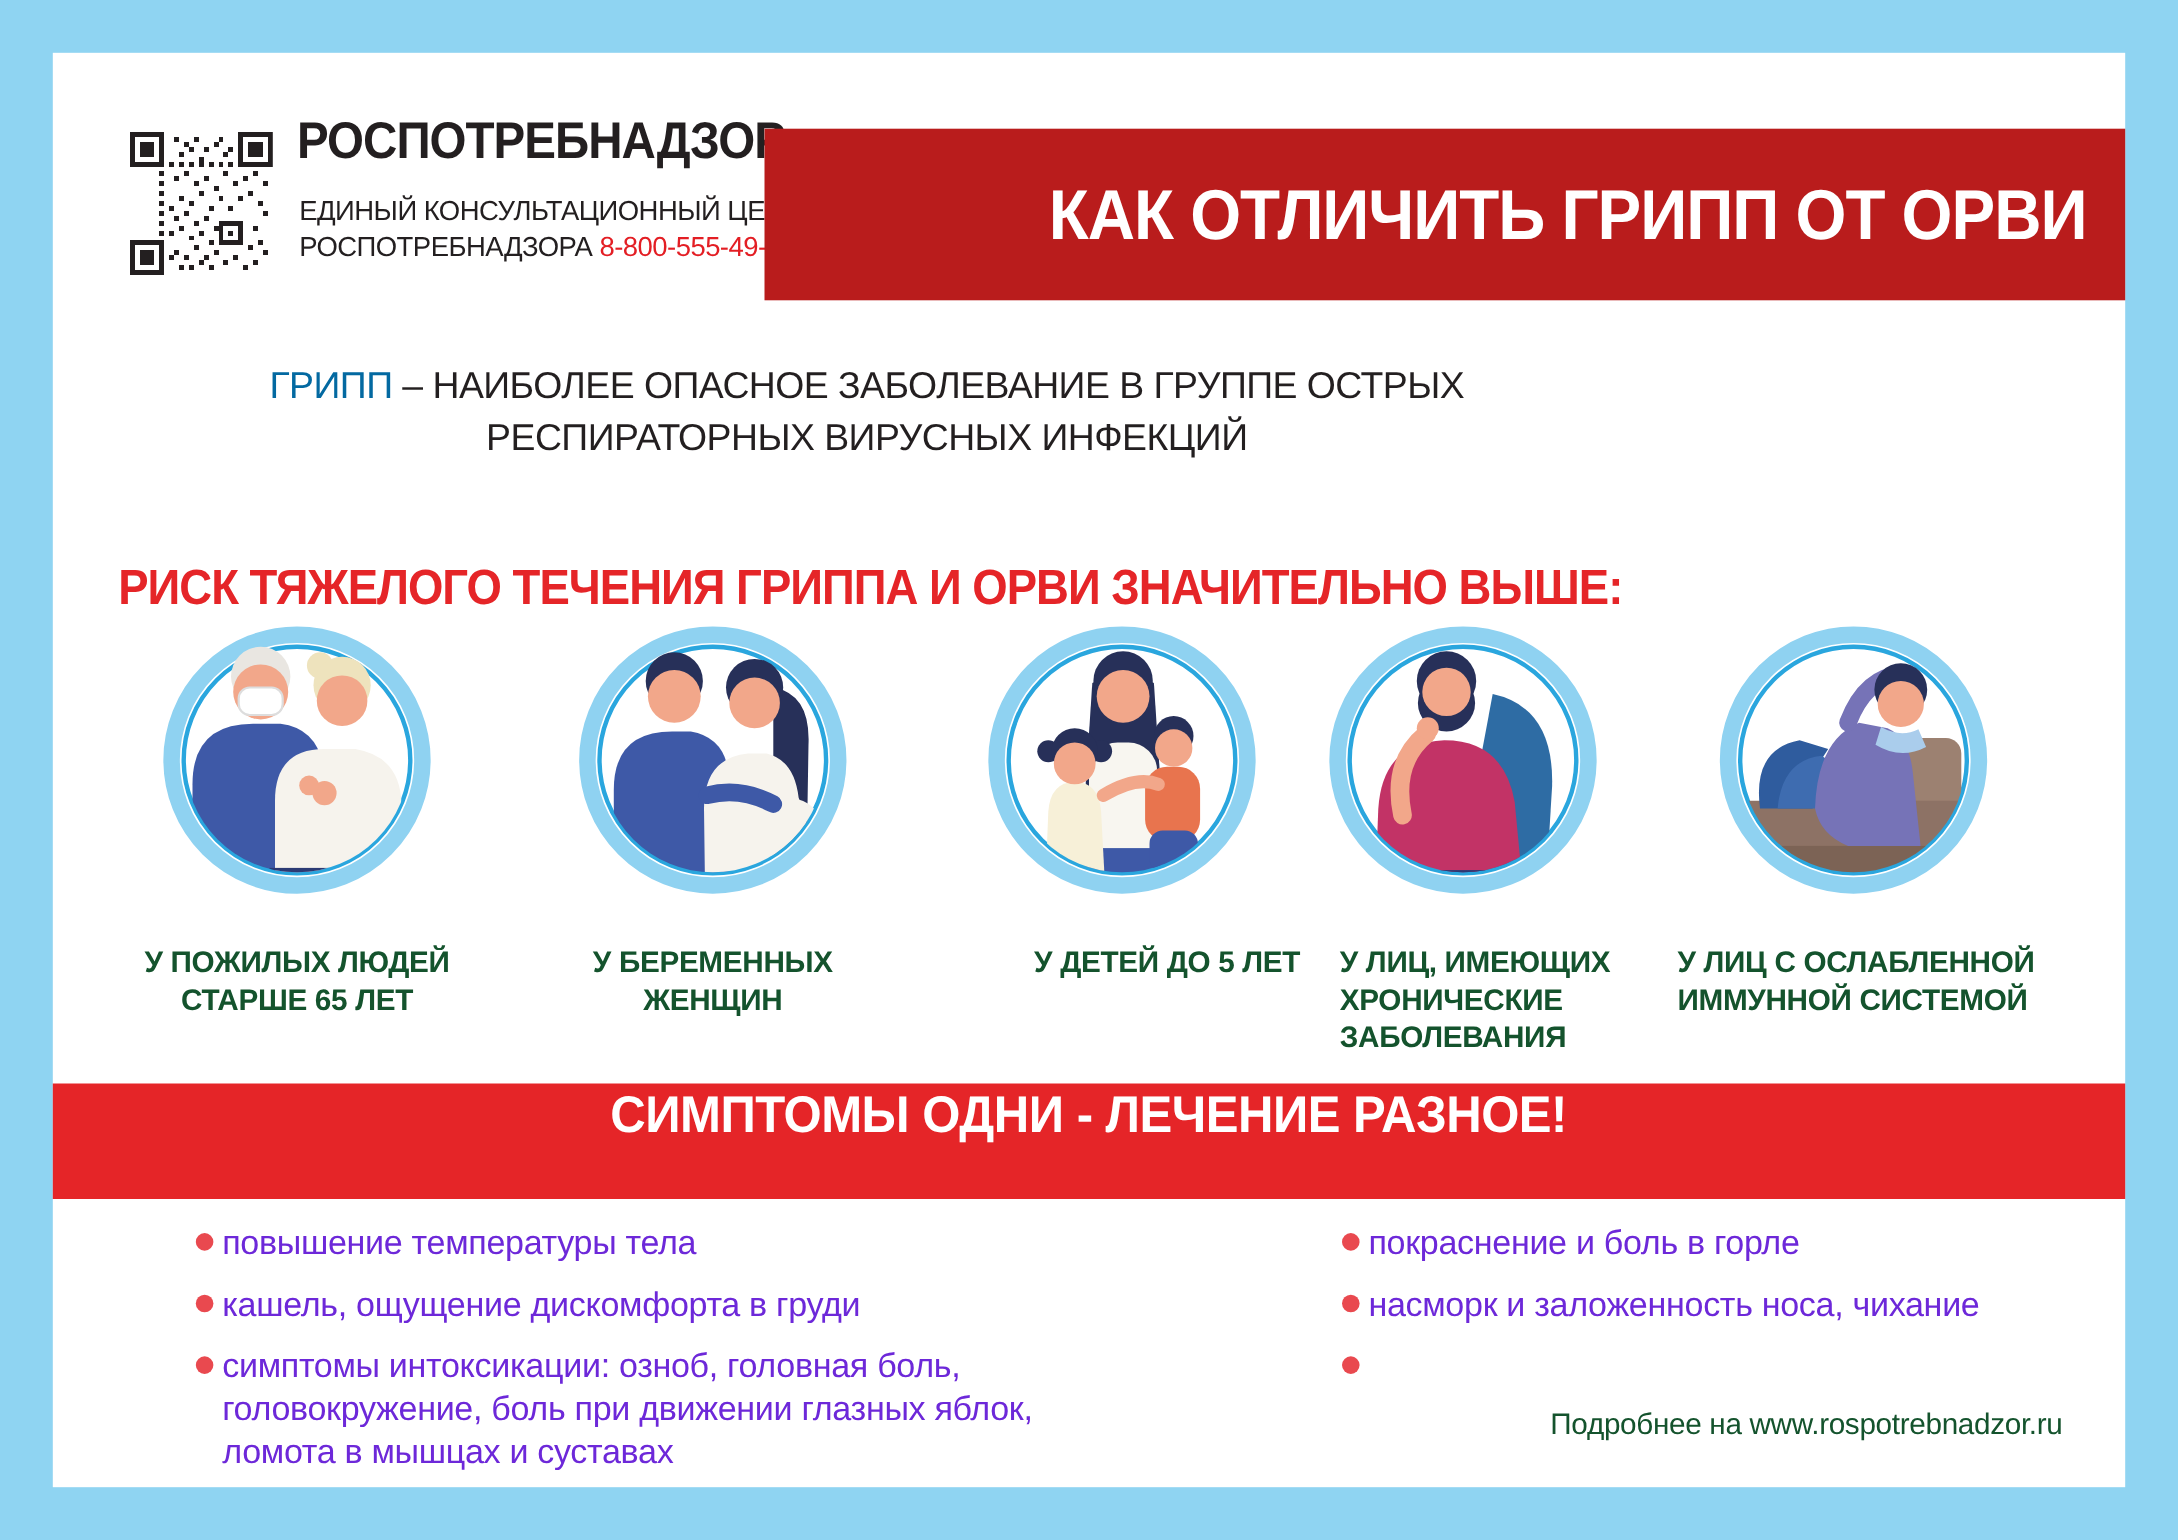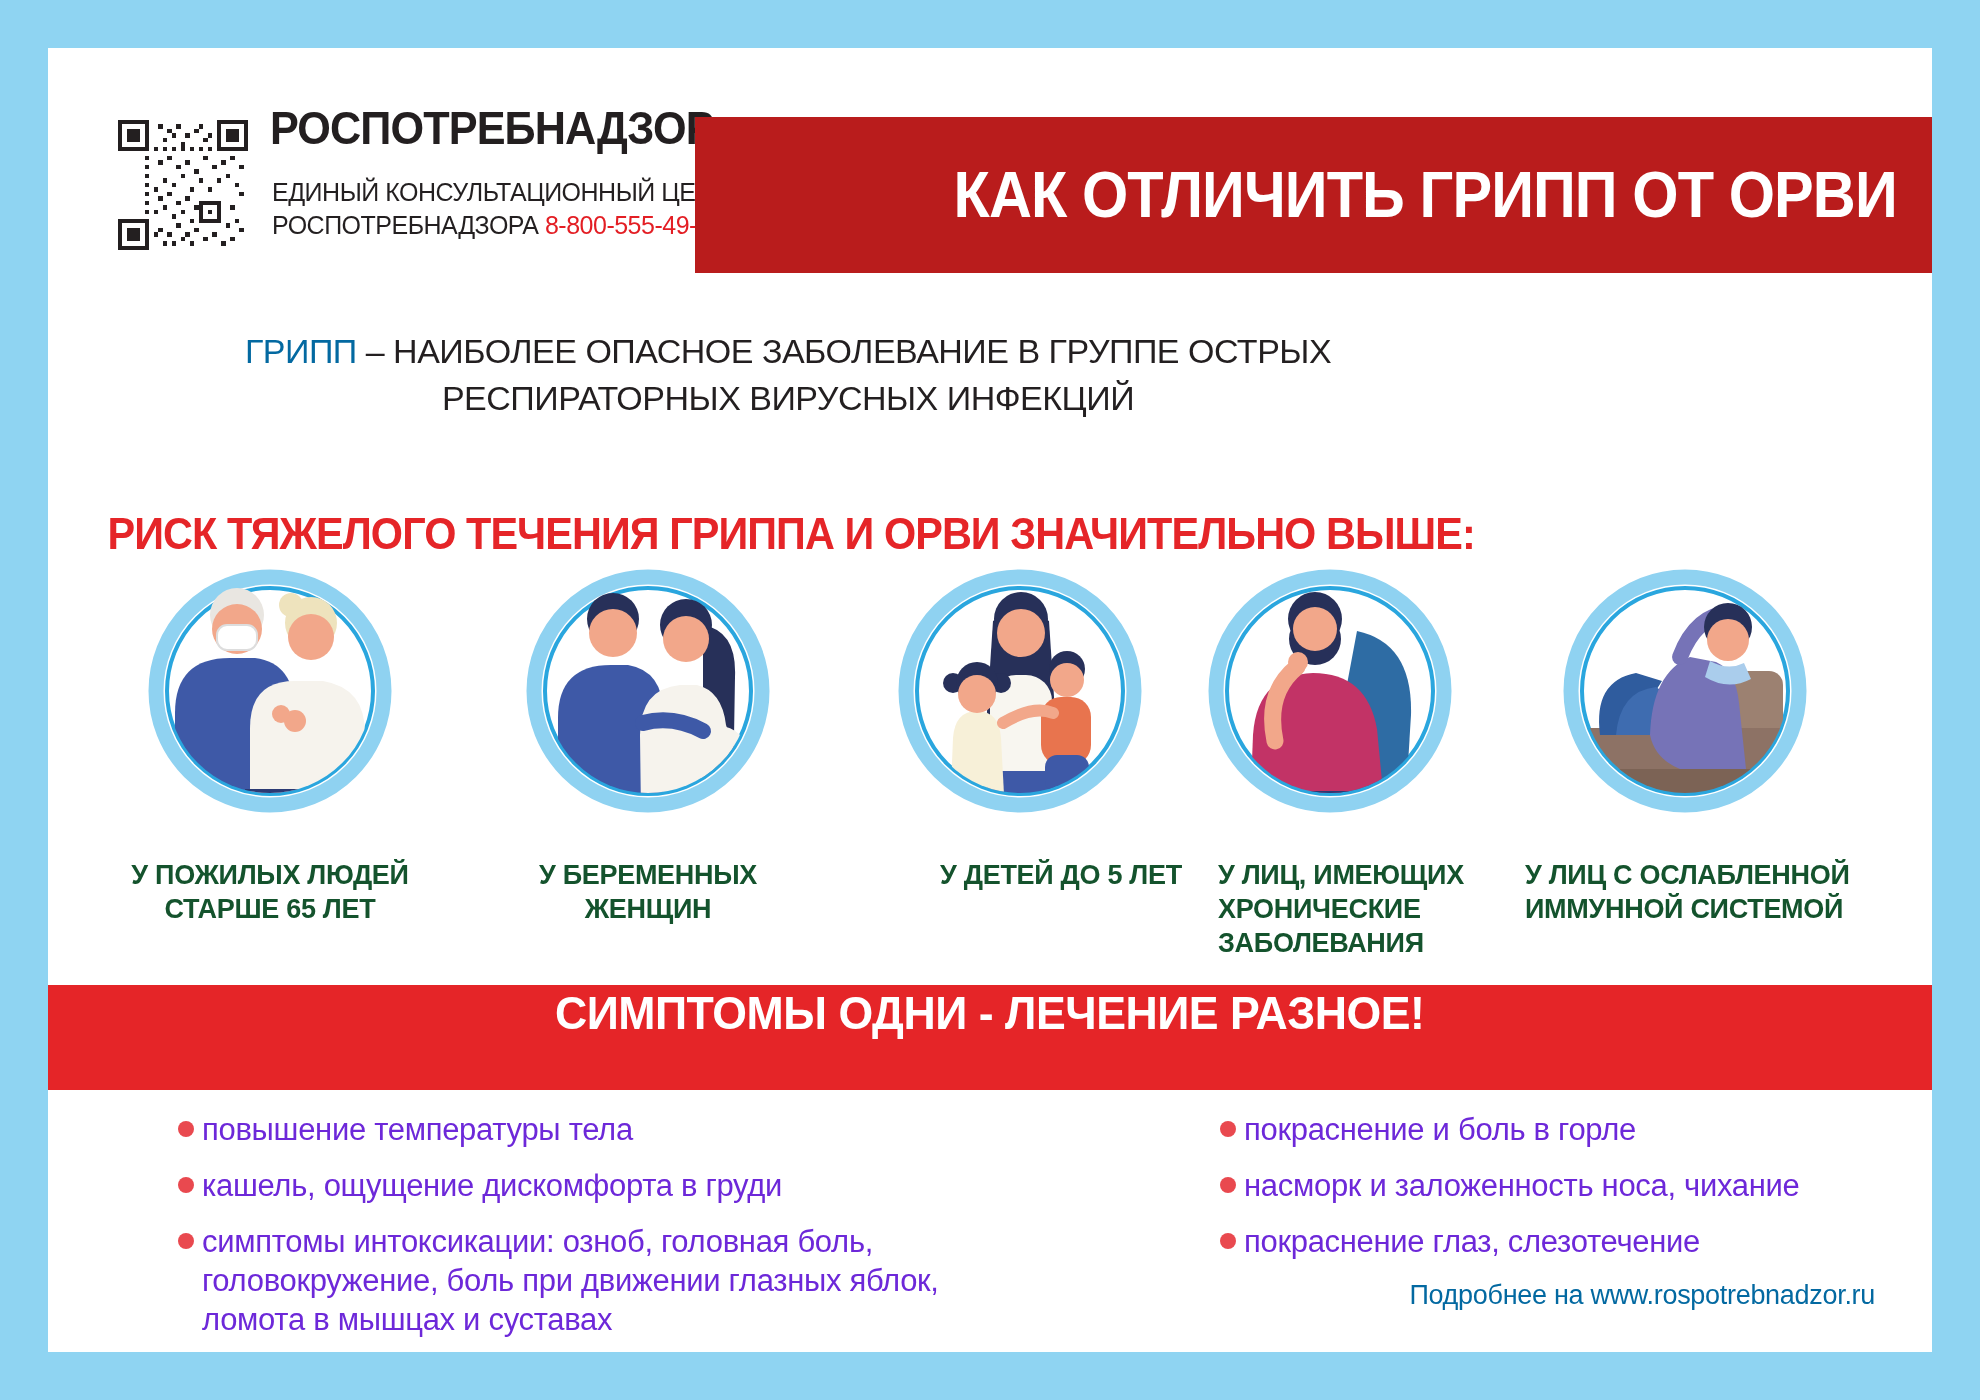--- a/index.html
+++ b/index.html
@@ -42,21 +42,21 @@
   .symptoms-banner span { color:#ffffff; font-size:47px; font-weight:700; letter-spacing:-0.5px;
                           transform:scaleX(0.95); white-space:nowrap; }
 
   ul.symptom-list { list-style:none; margin:0; padding:0; position:absolute; }
   .list-left  { left:130px; top:1062px; width:840px; }
   .list-right { left:1172px; top:1062px; width:690px; }
   .symptom-list li { display:flex; gap:8px; margin-bottom:17px; font-size:31px; line-height:39px;
                      color:#6d28d9; letter-spacing:-0.3px; }
   .dot { flex:none; width:16px; height:16px; border-radius:50%; background:#e9494f; margin-top:11px; }
 
-  .footer-note { position:absolute; right:57px; top:1232px; font-size:27px; color:#0369a1; letter-spacing:-0.3px; }
+  .footer-note { position:absolute; right:57px; top:1232px; font-size:27px; color:#14532d; letter-spacing:-0.3px; }
 
   svg { display:block; }
 </style>
 </head>
 <body>
 
 <div class="poster">
   <div class="sheet">
 
     <svg class="qr" viewBox="0 0 29 29" shape-rendering="crispEdges">
@@ -255,20 +255,19 @@
       <li>
           <span class="dot"></span>
           <span>покраснение и боль в горле</span>
         </li>
       <li>
           <span class="dot"></span>
           <span>насморк и заложенность носа, чихание</span>
         </li>
       <li>
           <span class="dot"></span>
-          <span>покраснение глаз, слезотечение</span>
         </li>
     </ul>
 
     <div class="footer-note">Подробнее на www.rospotrebnadzor.ru</div>
 
   </div>
 </div>
 
 </body></html>

